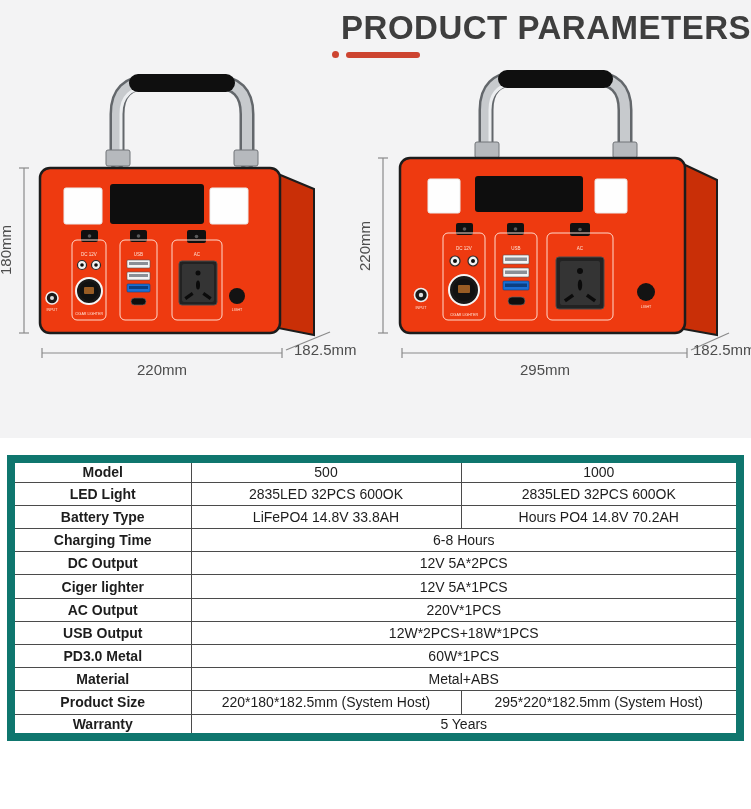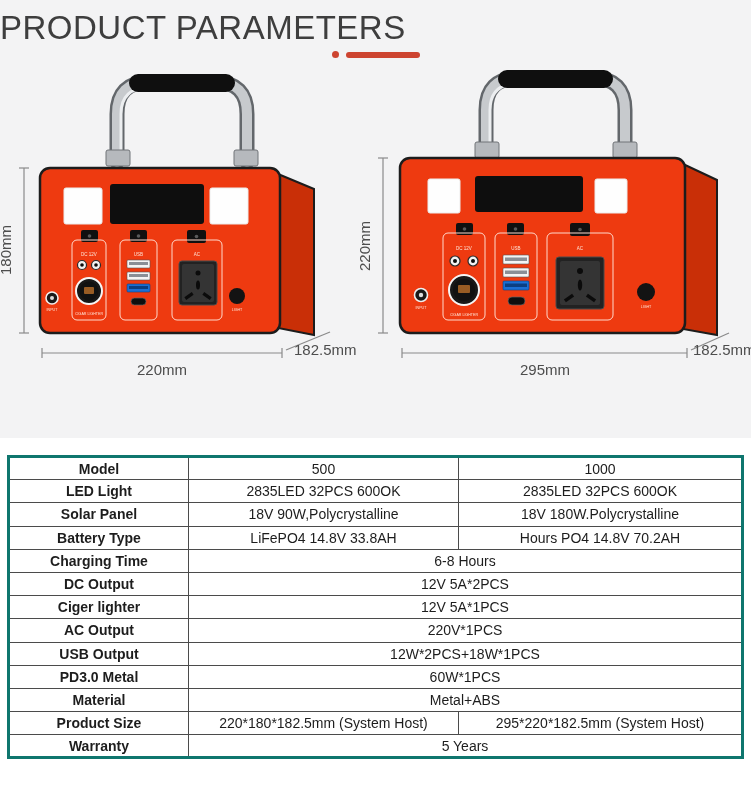--- a/index.html
+++ b/index.html
@@ -5,21 +5,21 @@
   :root{
     --accent:#cd4430;
     --product-red:#ee3a10;
     --product-red-side:#c92f07;
   }
   *{box-sizing:border-box;margin:0;padding:0}
   html,body{background:#fff}
   body{width:751px;height:809px;font-family:"Liberation Sans",sans-serif;overflow:hidden}
   .page{width:751px;height:809px;background:#fff}
   .hero{background:#f3f3f4;padding-top:9px;height:438px}
-  .page-title{text-align:left;font-size:33px;font-weight:400;color:#3e3e3e;letter-spacing:.5px}
+  .page-title{text-align:right;font-size:33px;font-weight:700;color:#3e3e3e;letter-spacing:.5px}
   .title-underline{display:flex;justify-content:center;align-items:center;gap:7px;margin-top:4px}
   .title-underline .dot{width:7px;height:7px;border-radius:50%;background:var(--accent)}
   .title-underline .bar{width:74px;height:6px;border-radius:3px;background:var(--accent)}
   .products{display:flex;margin-top:0}
   svg{overflow:visible;display:block}
   .dev-side{fill:var(--product-red-side);stroke:#1c1c1c;stroke-width:2}
   .dev-face{fill:var(--product-red);stroke:#1c1c1c;stroke-width:2.5}
   .led{fill:#fefefe;stroke:#ececec;stroke-width:1}
   .display{fill:#0e0e0e}
   .switch{fill:#101010}
@@ -43,21 +43,21 @@
   .light-btn{fill:#131313}
   .handle-outer{fill:none;stroke:#63676b;stroke-width:15;stroke-linecap:round}
   .handle-inner{fill:none;stroke:#c7cacd;stroke-width:10;stroke-linecap:round}
   .handle-shine{fill:none;stroke:#eceef0;stroke-width:3;stroke-linecap:round}
   .grip{fill:none;stroke:#0f0f0f;stroke-width:18;stroke-linecap:round}
   .post{fill:#b6b9bd;stroke:#707478;stroke-width:1}
   .dim-line{stroke:#8a8a8a;stroke-width:1.2}
   .dim-text{fill:#4d4d4d;font-size:15px;font-family:"Liberation Sans",sans-serif}
   .dev-label{fill:#ffe3d6;text-anchor:middle;font-family:"Liberation Sans",sans-serif;font-size:4.5px}
   .dev-label-sm{font-size:3.6px}
-  .params-table{border-collapse:collapse;width:737px;margin:17px auto 0;table-layout:fixed;border:3px solid #0f766e}
+  .params-table{border-collapse:collapse;width:737px;margin:17px auto 0;table-layout:fixed;border:8px solid #0f766e}
   .params-table th,.params-table td{border:1.5px solid #4b4b4b;height:23.2px;text-align:center;vertical-align:middle;padding:0 3px;color:#1d1d1d;font-size:14px;overflow:hidden;white-space:nowrap}
   .params-table th{font-weight:bold}
 </style>
 </head>
 <body>
 
 <div class="page">
   <section class="hero">
     <h1 class="page-title">PRODUCT PARAMETERS</h1>
     <div class="title-underline">
@@ -237,25 +237,20 @@
         <th>Model</th>
         <td>500</td>
         <td>1000</td>
       </tr>
       <tr>
         <th>LED Light</th>
         <td>2835LED 32PCS 600OK</td>
         <td>2835LED 32PCS 600OK</td>
       </tr>
       <tr>
-        <th>Solar Panel</th>
-        <td>18V 90W,Polycrystalline</td>
-        <td>18V 180W.Polycrystalline</td>
-      </tr>
-      <tr>
         <th>Battery Type</th>
         <td>LiFePO4 14.8V 33.8AH</td>
         <td>Hours PO4 14.8V 70.2AH</td>
       </tr>
       <tr>
         <th>Charging Time</th>
         <td colspan="2">6-8 Hours</td>
       </tr>
       <tr>
         <th>DC Output</th>

